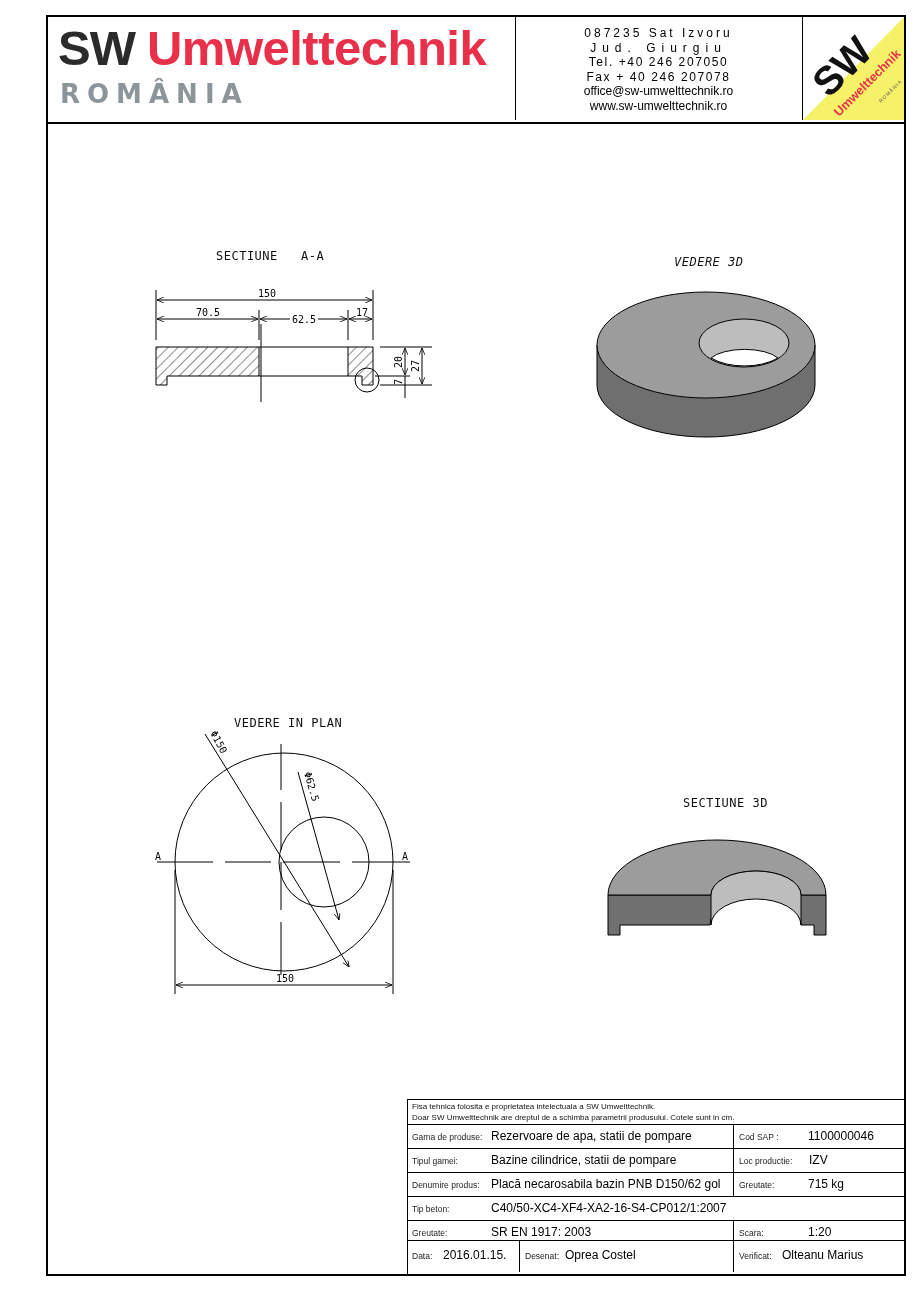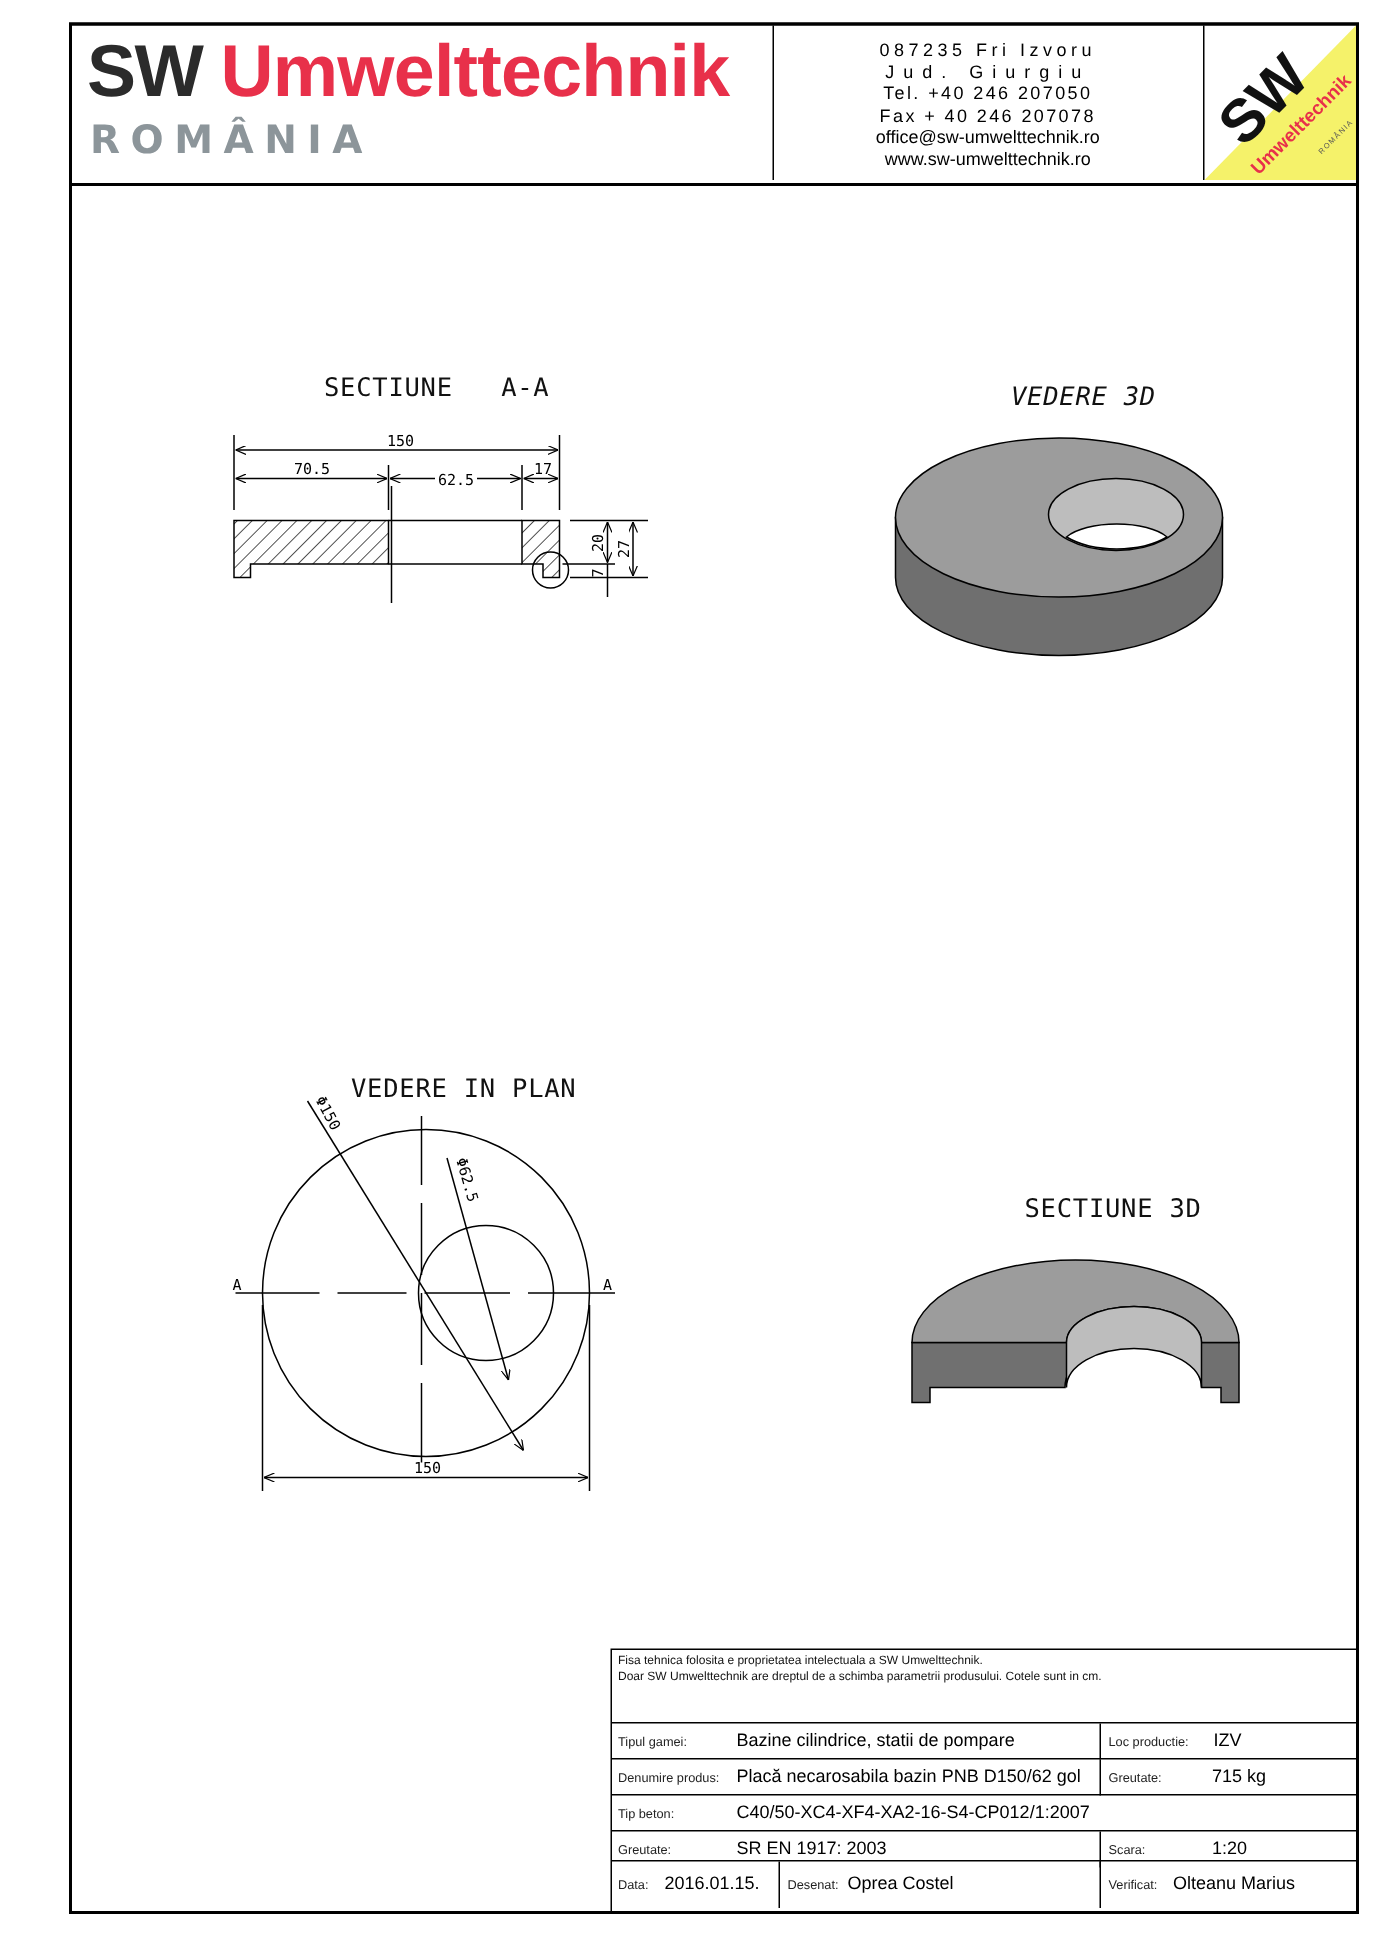--- a/index.html
+++ b/index.html
@@ -10,21 +10,21 @@
   .brand-sw { position: absolute; left: 10px; top: 2px; font-family: "Liberation Sans", sans-serif; font-weight: bold; font-size: 49px; letter-spacing: -1px; color: #2b2b2b; line-height: 58px; }
   .brand-um { color: #e8304a; margin-left: 12px; letter-spacing: -0.5px; }
   .brand-ro { position: absolute; left: 12px; top: 62px; font-family: "DejaVu Sans", sans-serif; font-weight: bold; font-size: 26px; letter-spacing: 7px; color: #8c959a; }
   .contact-cell { position: absolute; left: 467px; top: 0; width: 288px; height: 103px; border-right: 1px solid #000; text-align: center; }
   .contact-cell div { font-family: "Liberation Sans", sans-serif; line-height: 14.5px; font-size: 12px; }
   .contact-cell .sp { letter-spacing: 3px; }
   .contact-cell .sp2 { letter-spacing: 6px; }
   .contact-cell .small { font-size: 12px; letter-spacing: 0; }
   .badge-cell { position: absolute; left: 755px; top: 0; width: 101px; height: 103px; overflow: hidden; }
 
-  .view-title { position: absolute; font-family: "DejaVu Sans Mono", monospace; font-size: 17px; letter-spacing: 0.5px; color: #111; }
+  .view-title { position: absolute; font-family: "DejaVu Sans Mono", monospace; font-size: 12px; letter-spacing: 0.5px; color: #111; }
   svg.drawing { position: absolute; overflow: visible; }
   .dim { font-family: "DejaVu Sans Mono", monospace; font-size: 10px; fill: #000; }
 
   .tblock { position: absolute; left: 407px; top: 1099px; width: 499px; height: 177px; border: 1px solid #000; border-right: 2px solid #000; border-bottom: 2px solid #000; box-sizing: border-box; font-family: "Liberation Sans", sans-serif; }
   .note { position: absolute; left: 4px; font-size: 8px; color: #111; }
   .row { position: absolute; left: 0; width: 497px; border-top: 1px solid #000; height: 24px; }
   .lbl { position: absolute; font-size: 8.5px; color: #222; top: 7px; }
   .val { position: absolute; font-size: 12px; color: #000; top: 4px; }
   .vline { position: absolute; top: 0; height: 24px; border-left: 1px solid #000; }
 </style>
@@ -34,21 +34,21 @@
 <div class="frame"></div>
 
 <div class="header">
   <div class="logo-cell">
     <div class="brand-sw">
       <span>SW</span><span class="brand-um">Umwelttechnik</span>
     </div>
     <div class="brand-ro">ROMÂNIA</div>
   </div>
   <div class="contact-cell" style="padding-top:9px; box-sizing:border-box;">
-    <div class="sp">087235 Fri Izvoru</div>
+    <div class="sp">087235 Sat Izvoru</div>
     <div class="sp2">Jud. Giurgiu</div>
     <div class="sp" style="letter-spacing:1.6px">Tel. +40 246 207050</div>
     <div class="sp" style="letter-spacing:1.6px">Fax + 40 246 207078</div>
     <div class="small">office@sw-umwelttechnik.ro</div>
     <div class="small">www.sw-umwelttechnik.ro</div>
   </div>
   <div class="badge-cell">
     <svg width="101" height="103" viewBox="0 0 101 103">
       <polygon points="101,0 101,103 0,103" fill="#f5f26a"></polygon>
       <text x="0" y="0" transform="translate(26,82) rotate(-45)" font-family="Liberation Sans, sans-serif" font-weight="bold" font-size="40" fill="#111">SW</text>
@@ -157,20 +157,27 @@
     <path d="M608,895 L608,935 L620,935 L620,925 L710,925 A38,25 0 0 1 801,925 L814,925 L814,935 L826,935 L826,895 Z" fill="#707070"></path>
     <path d="M608,895 A109,55 0 0 1 826,895 L801,895 A45,24 0 0 0 711,895 Z" fill="#9c9c9c"></path>
     <path d="M711,895 A45,24 0 0 1 801,895 L801,925 A45,26 0 0 0 711,925 Z" fill="#bdbdbd"></path>
   </g>
 </svg>
 
 <div class="tblock">
   <div class="note" style="top:2px;">Fisa tehnica folosita e proprietatea intelectuala a SW Umwelttechnik.</div>
   <div class="note" style="top:13px;">Doar SW Umwelttechnik are dreptul de a schimba parametrii produsului. Cotele sunt in cm.</div>
 
+  <div class="row" style="top:24px;">
+    <span class="lbl" style="left:4px;">Gama de produse:</span>
+    <span class="val" style="left:83px;">Rezervoare de apa, statii de pompare</span>
+    <div class="vline" style="left:325px;"></div>
+    <span class="lbl" style="left:331px;">Cod SAP :</span>
+    <span class="val" style="left:400px;">1100000046</span>
+  </div>
 
   <div class="row" style="top:48px;">
     <span class="lbl" style="left:4px;">Tipul gamei:</span>
     <span class="val" style="left:83px;">Bazine cilindrice, statii de pompare</span>
     <div class="vline" style="left:325px;"></div>
     <span class="lbl" style="left:331px;">Loc productie:</span>
     <span class="val" style="left:401px;">IZV</span>
   </div>
 
   <div class="row" style="top:72px;">

